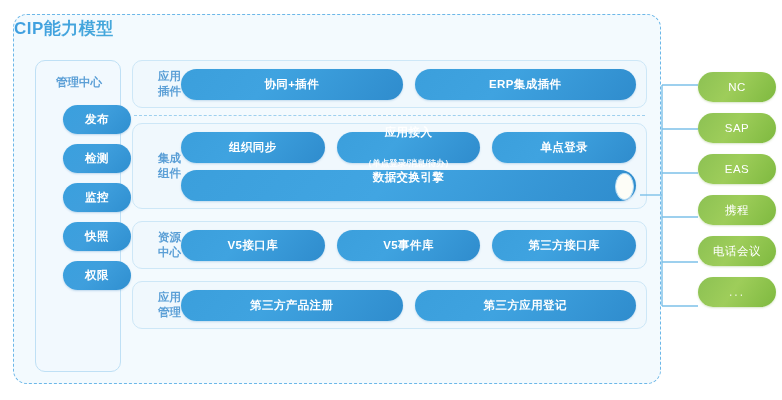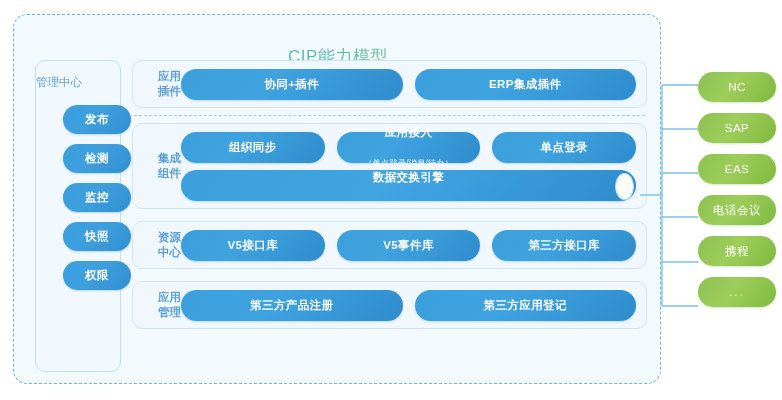--- a/index.html
+++ b/index.html
@@ -11,36 +11,36 @@
   #stage{position:absolute;left:0;top:0;width:782px;height:400px;}
 
   
   .outer{
     position:absolute;left:13px;top:14px;width:648px;height:370px;
     border:1.5px dashed #6cb7e8;border-radius:14px;
     background:#f3fafe;box-sizing:border-box;
   }
 
   .title{
-    position:absolute;left:0;top:30px;width:648px;text-align:center;
-    font-size:17px;font-weight:400;letter-spacing:.5px;
+    position:absolute;left:0;top:2px;width:648px;text-align:left;
+    font-size:17px;font-weight:700;letter-spacing:.5px;
     background:linear-gradient(90deg,#3f9fe0 0%,#4eb3d4 35%,#79c85c 75%,#8dc63f 100%);
     -webkit-background-clip:text;background-clip:text;
     -webkit-text-fill-color:transparent;color:#4ba8c9;
   }
 
   
   .mgmt{
     position:absolute;left:21px;top:45px;width:86px;height:312px;
     border:1.2px solid #bfe0f5;border-radius:10px;background:#f2f9fe;
     box-sizing:border-box;
   }
   .mgmt-title{
-    position:absolute;left:0;top:14px;width:86px;text-align:left;
-    font-size:11.5px;color:#5b9fd6;font-weight:400;
+    position:absolute;left:0;top:14px;width:86px;text-align:center;
+    font-size:11.5px;color:#5b9fd6;font-weight:700;
   }
   .mgmt-list{position:absolute;left:9px;top:44px;width:68px;}
   .mgmt-pill{
     width:68px;height:29px;margin-bottom:10px;border-radius:15px;
     background:linear-gradient(135deg,#3aa0de 0%,#3f9fdd 45%,#2f8fd0 100%);
     box-shadow:0 1px 2px rgba(60,130,190,.28);
     display:flex;align-items:center;justify-content:center;
     color:#ffffff;font-size:11.5px;font-weight:600;letter-spacing:.5px;margin-left:18px;
   }
 
@@ -59,21 +59,21 @@
   .rowbody{flex:1 1 auto;display:flex;flex-direction:column;gap:7px;}
   .pillrow{display:flex;gap:12px;}
 
   .bpill{
     flex:1 1 0;height:31px;border-radius:16px;
     background:linear-gradient(130deg,#3b9fdc 0%,#3fa3e0 40%,#2f8ccd 100%);
     box-shadow:0 1px 2px rgba(60,130,190,.25);
     display:flex;flex-direction:column;align-items:center;justify-content:center;
     color:#fff;font-size:11.5px;font-weight:600;letter-spacing:.4px;
   }
-  .bpill .sub{font-size:8.5px;font-weight:400;letter-spacing:0;margin-top:19px;opacity:.95;}
+  .bpill .sub{font-size:8.5px;font-weight:700;letter-spacing:0;margin-top:19px;opacity:.95;}
   .bpill.two{line-height:12px;}
 
   
   .cyl{
     position:relative;height:31px;border-radius:16px;
     background:linear-gradient(130deg,#3b9fdc 0%,#41a5e2 45%,#2f8ccd 100%);
     box-shadow:0 1px 2px rgba(60,130,190,.25);
     display:flex;align-items:flex-start;justify-content:center;
     color:#fff;font-size:11.5px;font-weight:600;letter-spacing:.4px;
   }
@@ -196,18 +196,18 @@
       <line x1="22" y1="147" x2="58" y2="147"></line>
       <line x1="22" y1="192" x2="58" y2="192"></line>
       <line x1="22" y1="236" x2="58" y2="236"></line>
     </g>
   </svg>
 
   <div class="greens">
     <div class="gpill">NC</div>
     <div class="gpill">SAP</div>
     <div class="gpill">EAS</div>
+    <div class="gpill">携程</div>
     <div class="gpill">电话会议</div>
-    <div class="gpill">携程</div>
     <div class="gpill dots">...</div>
   </div>
 
 </div>
 
 </body></html>

